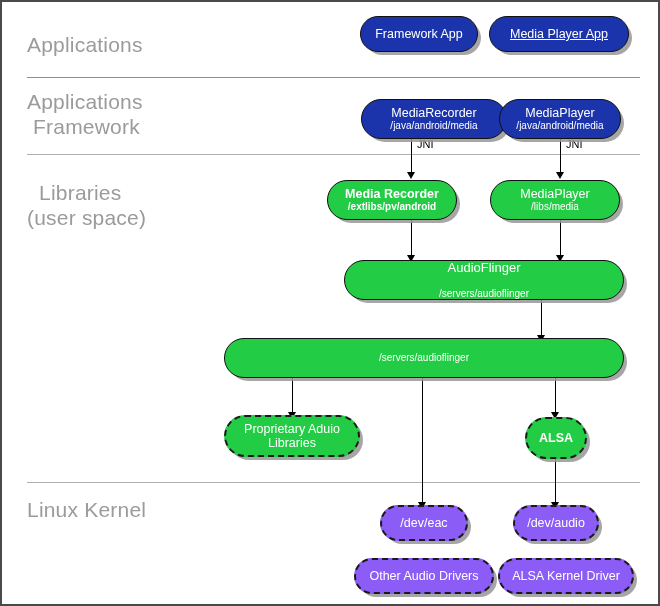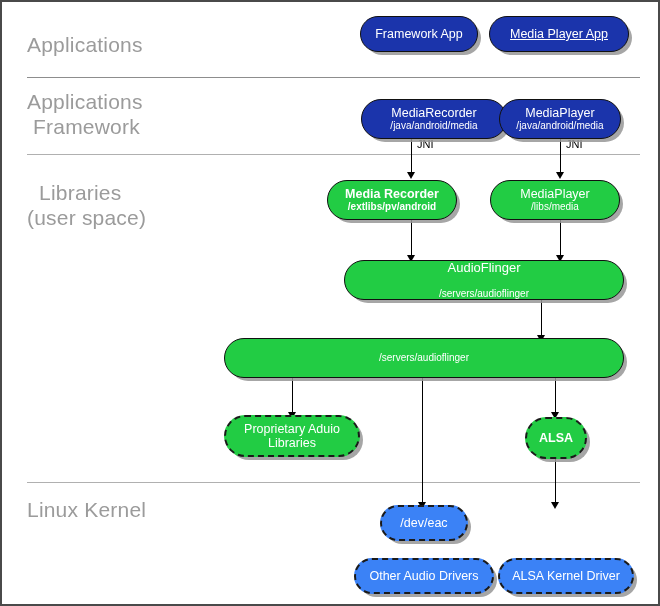--- a/index.html
+++ b/index.html
@@ -56,21 +56,21 @@
     line-height: 14px;
     white-space: nowrap;
   }
   .node .t2 {
     font-size: 10px;
     line-height: 12px;
     white-space: nowrap;
   }
   .node.blue  { background: #1b34ab; }
   .node.green { background: #22cc44; }
-  .node.red   { background: #3b82f6; }
+  .node.red   { background: #8b5cf6; }
   .node.dashed { border: 2px dashed #1a1a1a; }
   .node.big .t1 { font-size: 13px; }
 
   
   .vline {
     position: absolute;
     width: 1px;
     background: #000000;
     z-index: 2;
   }
@@ -181,20 +181,23 @@
   </div>
 
   <div class="node green dashed" style="left:523px; top:415px; width:62px; height:42px;font-weight:bold;">
     <div class="t1">ALSA</div>
   </div>
 
   <div class="node red dashed" style="left:378px; top:503px; width:88px; height:36px;">
     <div class="t1">/dev/eac</div>
   </div>
 
+  <div class="node red dashed" style="left:511px; top:503px; width:86px; height:36px;">
+    <div class="t1">/dev/audio</div>
+  </div>
 
   <div class="node red dashed" style="left:352px; top:556px; width:140px; height:36px;">
     <div class="t1">Other Audio Drivers</div>
   </div>
 
   <div class="node red dashed" style="left:496px; top:556px; width:136px; height:36px;">
     <div class="t1">ALSA Kernel Driver</div>
   </div>
 
 </div>

